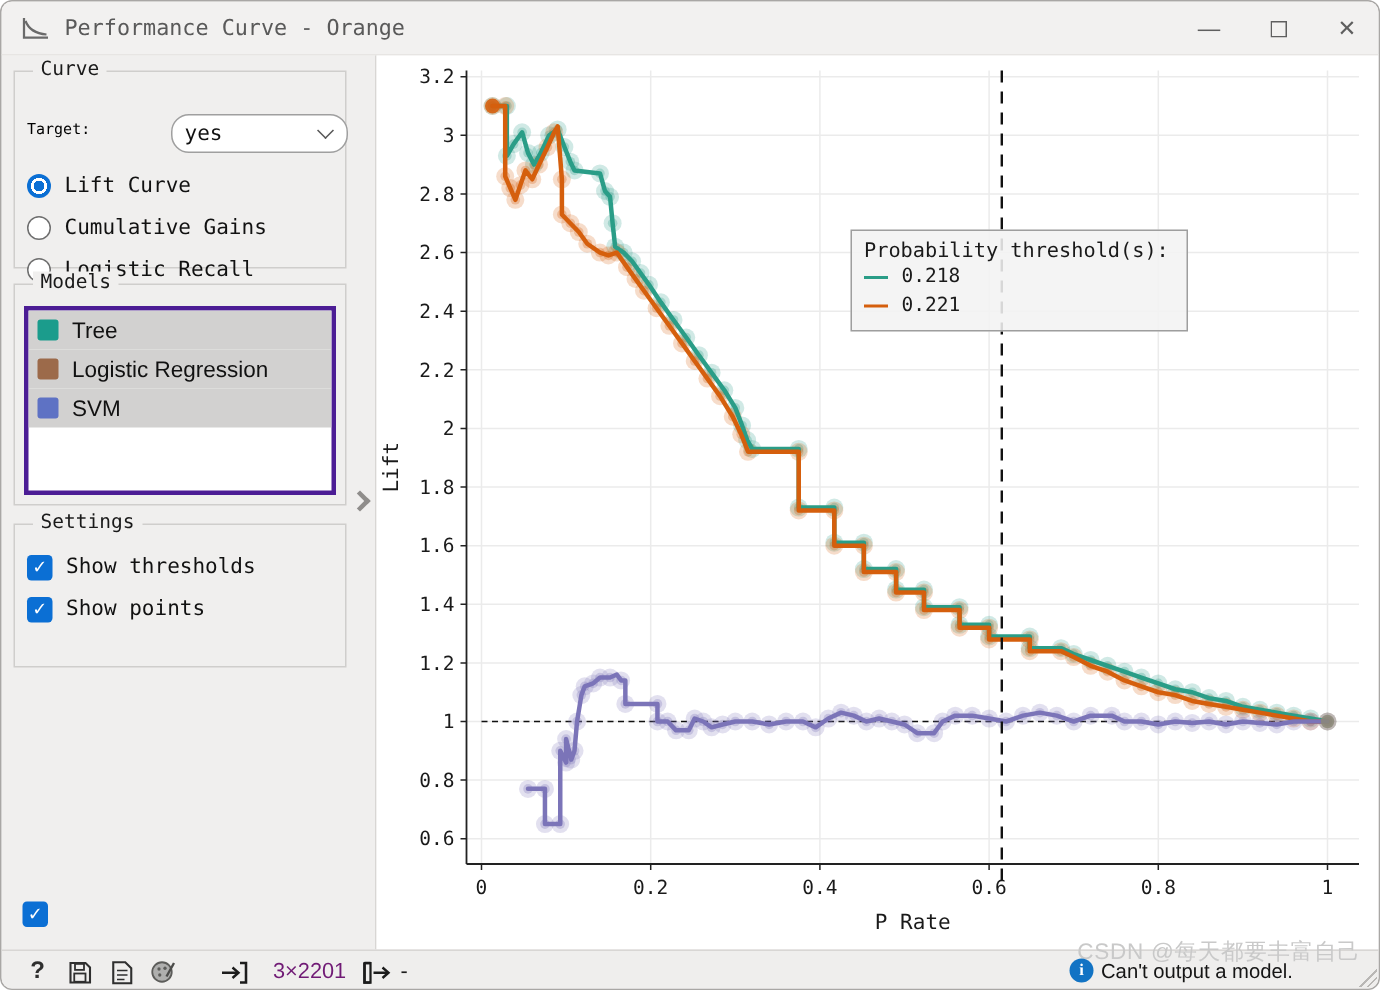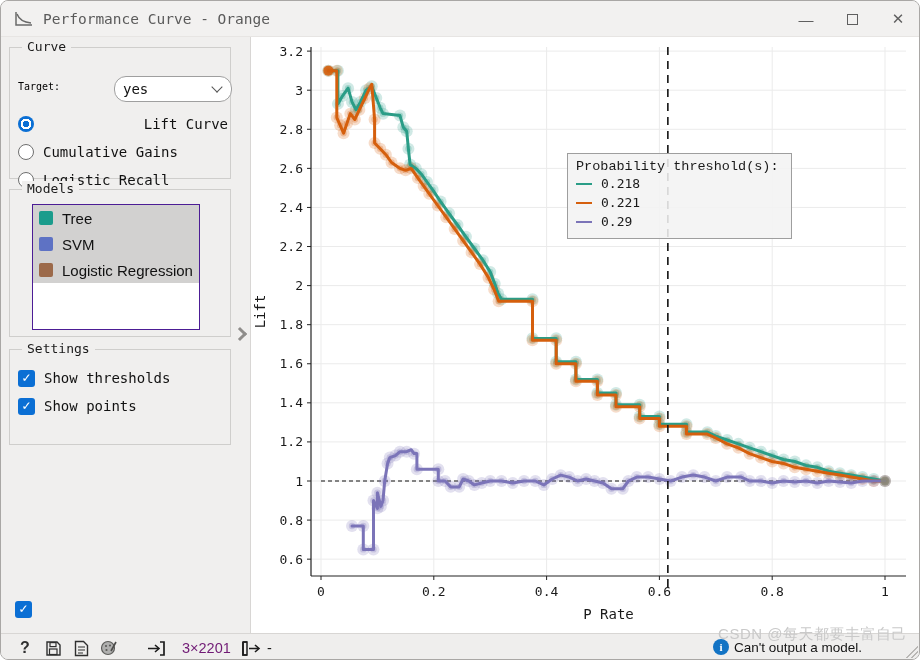--- a/index.html
+++ b/index.html
@@ -18,33 +18,33 @@
   .groupbox{position:absolute;border:1px solid #cfcecc;background:#f0efee;}
   .grouptitle{position:absolute;top:-9px;left:12px;background:#f0efee;padding:0 5px;font-size:13px;color:#1a1a1a;}
   .row{display:flex;align-items:center;}
   .radio{width:16px;height:16px;border-radius:50%;background:#fff;border:1.5px solid #6f6f6f;flex:0 0 auto;}
   .radio.sel{border:none;background:radial-gradient(circle,#0b6fd4 0 3.5px,#ffffff 3.5px 5.5px,#0b6fd4 5.5px 8px);}
   .cb{width:17px;height:17px;border-radius:3px;background:#0b6fd4;color:#fff;font-size:12px;line-height:17px;text-align:center;flex:0 0 auto;}
   .optlabel{font-size:14px;color:#111;margin-left:9px;white-space:nowrap;}
   #combo{position:absolute;left:104px;top:28px;width:118px;height:26px;background:#fff;border:1px solid #9f9f9f;border-radius:12px;display:flex;align-items:center;}
   #combo .val{font-size:14px;margin-left:8px;color:#111;flex:1;}
   .chev{width:8px;height:8px;border-right:1.6px solid #555;border-bottom:1.6px solid #555;transform:rotate(45deg);margin:-4px 10px 0 0;}
-  #modellist{position:absolute;left:6px;top:14px;width:168px;height:126px;background:#fff;border:1px solid #4c1d95;overflow:hidden;margin-left:16px;}
+  #modellist{position:absolute;left:6px;top:14px;width:208px;height:126px;background:#fff;border:3px solid #4c1d95;overflow:hidden;}
   .mitem{height:26px;display:flex;align-items:center;padding-left:6px;}
   .mitem.sel{background:#d2d1d0;}
   .swatch{width:14px;height:14px;border-radius:2px;flex:0 0 auto;}
   .mlabel{font-size:15px;color:#111;margin-left:9px;}
   #splitter{position:absolute;left:228px;top:318px;width:22px;height:30px;display:flex;align-items:center;justify-content:center;}
   #splitter .chevR{width:10px;height:10px;border-right:3px solid #8f8d8b;border-bottom:3px solid #8f8d8b;transform:rotate(-45deg);}
   #applybtn{position:absolute;left:42px;top:558px;width:174px;height:28px;background:#fbfbfa;border:1px solid #e2e0de;border-radius:3px;
             color:#9b9b9b;font-size:14px;display:flex;align-items:center;justify-content:center;}
   
   #chart{position:absolute;left:250px;top:36px;width:670px;height:596px;background:#fff;}
   #legend{position:absolute;left:316px;top:116px;background:rgba(243,243,243,0.88);border:1px solid #9e9e9e;padding:5px 12px 7px 8px;}
-  #legend .ltitle{font-size:13.5px;color:#1a1a1a;white-space:nowrap;font-family:Liberation Mono, monospace;}
+  #legend .ltitle{font-size:13.5px;color:#1a1a1a;white-space:nowrap;}
   .lrow{display:flex;align-items:center;height:19px;}
   .lswatch{width:16px;height:2px;margin-right:9px;flex:0 0 auto;}
   .lval{font-size:13px;color:#1a1a1a;}
   
   #statusbar{position:absolute;left:0;top:632px;width:920px;height:28px;background:#efeeed;border-top:1px solid #d8d6d4;}
   .sbicon{position:absolute;top:4px;width:20px;height:20px;display:flex;align-items:center;justify-content:center;color:#3c3c3c;}
   #help-ic{left:14px;font-size:16px;font-weight:bold;color:#2f2f2f;}
   #insummary{position:absolute;left:181px;top:6px;font-size:14.5px;color:#701a75;}
   #outsummary{position:absolute;left:266px;top:6px;font-size:14.5px;color:#1c1c1c;}
   #watermark{position:absolute;right:14px;top:-9px;font-size:15px;color:#c9c9c9;letter-spacing:0.5px;}
@@ -77,21 +77,21 @@
   <div id="panel">
 
     <div class="groupbox" style="left:8px;top:10px;width:222px;height:132px">
       <span class="grouptitle mono">Curve</span>
       <span class="mono" style="position:absolute;left:8px;top:33px;font-size:10px">Target:</span>
       <div id="combo">
         <span class="val mono">yes</span>
         <span class="chev"></span>
       </div>
       <div id="curve-types" style="position:absolute;left:8px;top:62px;width:210px">
-          <div class="row" style="height: 28px; justify-content: space-between;">
+          <div class="row" style="height: 28px;">
             <span class="radio sel"></span>
             <span class="optlabel mono">Lift Curve</span>
           </div>
           <div class="row" style="height: 28px;">
             <span class="radio"></span>
             <span class="optlabel mono">Cumulative Gains</span>
           </div>
           <div class="row" style="height: 28px;">
             <span class="radio"></span>
             <span class="optlabel mono">Logistic Recall</span>
@@ -100,26 +100,26 @@
     </div>
 
     <div class="groupbox" style="left:8px;top:152px;width:222px;height:148px">
       <span class="grouptitle mono">Models</span>
       <div id="modellist">
           <div class="mitem sel">
             <span class="swatch" style="background: rgb(27, 156, 140);"></span>
             <span class="mlabel">Tree</span>
           </div>
           <div class="mitem sel">
+            <span class="swatch" style="background: rgb(156, 106, 74);"></span>
+            <span class="mlabel">Logistic Regression</span>
+          </div>
+          <div class="mitem sel">
             <span class="swatch" style="background: rgb(94, 114, 196);"></span>
             <span class="mlabel">SVM</span>
-          </div>
-          <div class="mitem sel">
-            <span class="swatch" style="background: rgb(156, 106, 74);"></span>
-            <span class="mlabel">Logistic Regression</span>
           </div>
         </div>
     </div>
 
     <div class="groupbox" style="left:8px;top:312px;width:222px;height:96px">
       <span class="grouptitle mono">Settings</span>
       <div id="settings-opts" style="position:absolute;left:8px;top:14px;width:210px">
           <div class="row" style="height: 28px;">
             <span class="cb">✓</span>
             <span class="optlabel mono">Show thresholds</span>
@@ -604,24 +604,20 @@
       <div class="ltitle mono">Probability threshold(s):</div>
       <div id="legend-rows">
           <div class="lrow">
             <span class="lswatch" style="background: rgb(42, 157, 135);"></span>
             <span class="lval mono">0.218</span>
           </div>
           <div class="lrow">
             <span class="lswatch" style="background: rgb(213, 95, 13);"></span>
             <span class="lval mono">0.221</span>
           </div>
-          <div class="lrow">
-            <span class="lswatch" style="background: rgb(123, 116, 184);"></span>
-            <span class="lval mono">0.29</span>
-          </div>
         </div>
     </div>
   </div>
 
   <div id="statusbar">
     <div class="sbicon" id="help-ic">?</div>
     <div class="sbicon" style="left:42px">
       <svg width="17" height="17">
         <path d="M2,2 h10 l3,3 v10 h-13 z" fill="none" stroke="#2f2f2f" stroke-width="1.4"></path>
         <rect x="5" y="2.6" width="6" height="4" fill="none" stroke="#2f2f2f" stroke-width="1.2"></rect>

